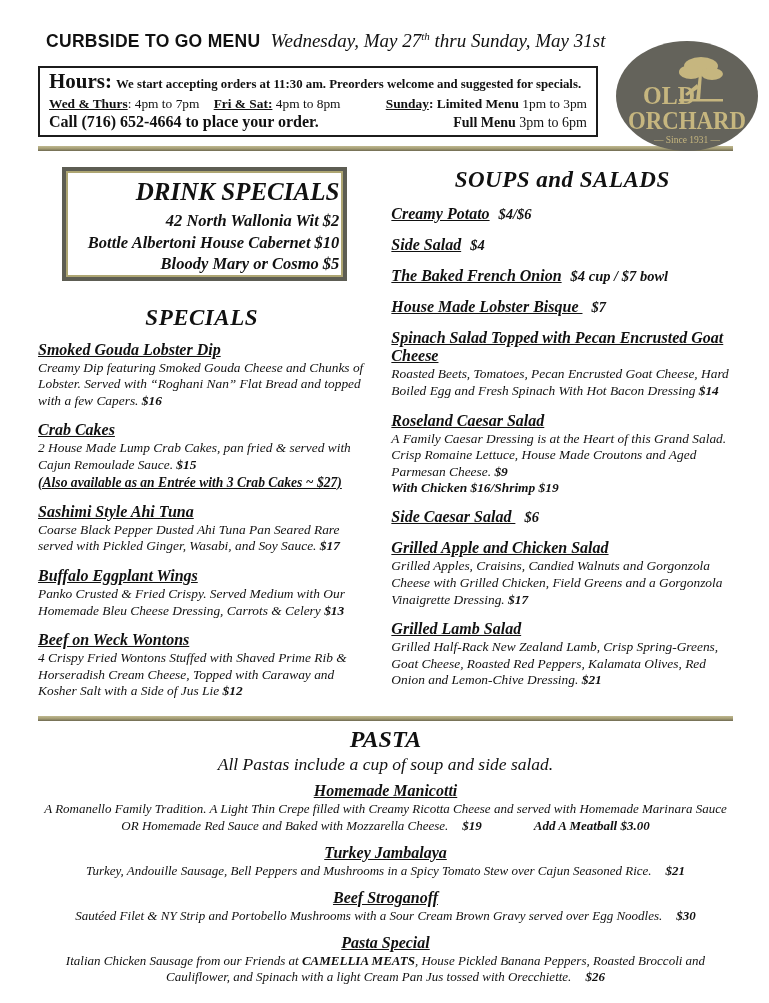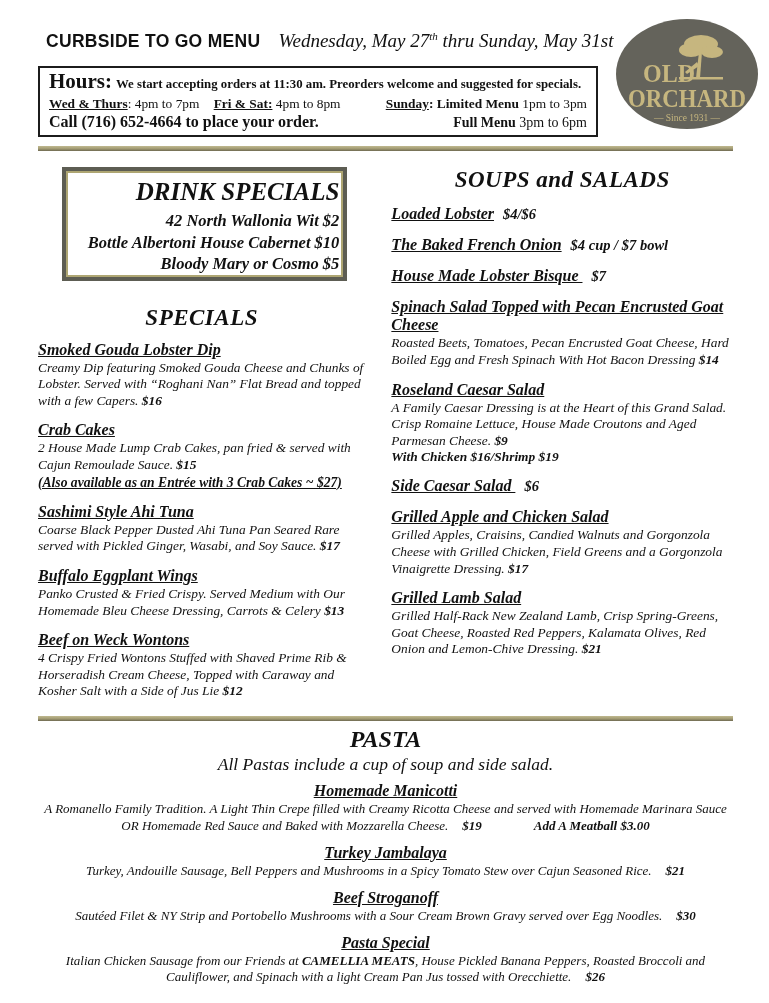--- a/index.html
+++ b/index.html
@@ -7,38 +7,38 @@
     position:relative; width:769px; height:1003px; overflow:hidden;
     box-sizing:border-box; padding:30px 36px 0 38px;
     font-family:"Liberation Serif", serif; color:#111; background:#fff;
   }
   
   .title-row { margin-left:8px; white-space:nowrap; }
   .page-title {
     font-family:"Liberation Sans", sans-serif; font-weight:bold;
     font-size:17.5px; letter-spacing:0.3px;
   }
-  .date-range { font-style:italic; font-size:19px; margin-left:18px;text-align:right; }
+  .date-range { font-style:italic; font-size:19px; margin-left:10px;text-align:right; }
   .date-range sup { font-size:11px; }
   .hours-box {
     width:560px; box-sizing:border-box; border:2.5px solid #1c1c1c;
     margin-top:14px; padding:1px 9px 4px 9px;
   }
   .hours-row1 { white-space:nowrap; }
   .hours-label { font-weight:bold; font-size:21px; }
   .hours-intro { font-weight:bold; font-size:12.8px; }
   .hours-row2 { display:flex; font-size:13.4px; margin-top:2px; }
   .hours-row2 .c1 { width:178px; }
   .hours-row2 .c2 { width:186px; }
   .hours-row2 .c3 { flex:1; text-align:right; white-space:nowrap; }
   .hours-row2 b.u { text-decoration:underline; }
   .hours-row3 { display:flex; justify-content:space-between; align-items:baseline; margin-top:1px; }
   .call-line { font-weight:bold; font-size:16px; }
   .full-menu { font-size:14px;text-align:right; }
-  .logo-wrap { position:absolute; top:16px; right:8px; width:148px; height:116px; }
+  .logo-wrap { position:absolute; top:38px; right:8px; width:148px; height:116px; }
   
   .rule { height:5px; margin-top:9px;
     background:linear-gradient(#c0b990, #a29b73 55%, #6e6951); }
   
   .columns { display:flex; margin-top:14px; }
   .col-left { width:344px; }
   .col-right { width:359px; margin-left:26px; }
   .drink-box { border:4px solid #5d5d53; margin:2px 18px 0 24px; }
   .drink-inner { border:2px solid #aea673; padding:5px 2px 0 2px; text-align:right; }
   .drink-title { font-weight:bold; font-style:italic; font-size:25px; margin-bottom:4px; }
@@ -155,21 +155,24 @@
       <div class="menu-item">
         <div class="item-name">Beef on Weck Wontons</div>
         <div class="item-desc"><span>4 Crispy Fried Wontons Stuffed with Shaved Prime Rib &amp; Horseradish Cream Cheese, Topped with Caraway and Kosher Salt with a Side of Jus Lie </span> <span class="price">$12</span></div>
       </div>
     </div>
 
     <div class="col-right">
       <div class="section-heading">SOUPS and SALADS</div>
 
       <div class="inline-item">
-        <span class="item-name">Loaded Lobster</span><span class="price">$4/$6</span>
+        <span class="item-name">Creamy Potato</span><span class="price">$4/$6</span>
+      </div>
+      <div class="inline-item">
+        <span class="item-name">Side Salad</span><span class="price">$4</span>
       </div>
       <div class="inline-item">
         <span class="item-name">The Baked French Onion</span><span class="price">$4 cup /  $7 bowl</span>
       </div>
       <div class="inline-item">
         <span class="item-name">House Made Lobster Bisque </span><span class="price">$7</span>
       </div>
 
       <div class="menu-item">
         <div class="item-name">Spinach Salad Topped with Pecan Encrusted Goat Cheese</div>

